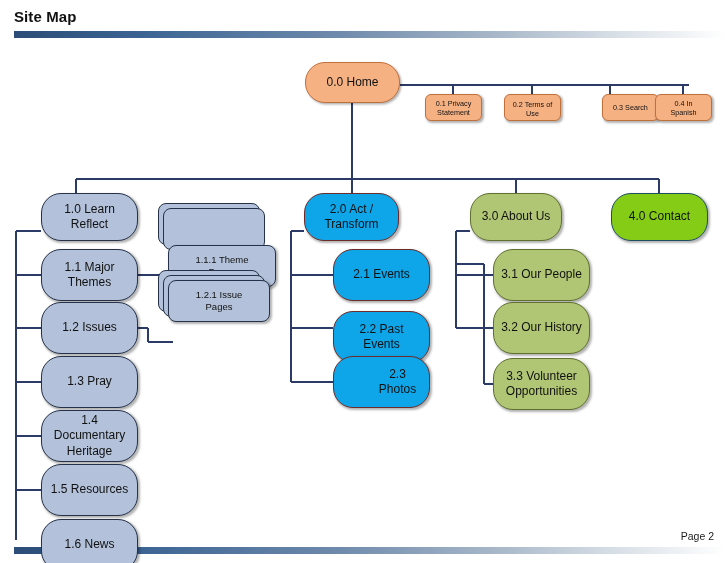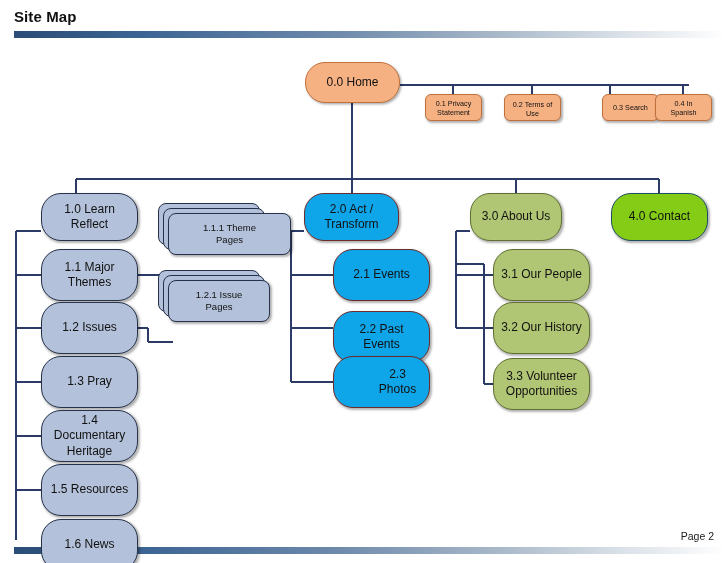--- a/index.html
+++ b/index.html
@@ -209,21 +209,21 @@
 
   <div class="node c-blue" style="left:41px; top:479px; width:97px; height:52px;">
     <span>
       <span>1.6 News</span>
     </span>
   </div>
 
   <div class="stack" style="left:158px; top:163px; width:112px; height:62px;">
     <div class="sheet s1" style="width:102px; height:42px;"></div>
     <div class="sheet s2" style="width:102px; height:42px;"></div>
-    <div class="sheet s3" style="width:123px; height:42px;">
+    <div class="sheet s3" style="width:108px; height:42px;margin-top:32px;">
       <span>
         <span>1.1.1 Theme</span><br>
         <span>Pages</span>
       </span>
     </div>
   </div>
 
   <div class="stack" style="left:158px; top:230px; width:112px; height:62px;">
     <div class="sheet s1" style="width:102px; height:42px;"></div>
     <div class="sheet s2" style="width:102px; height:42px;"></div>

